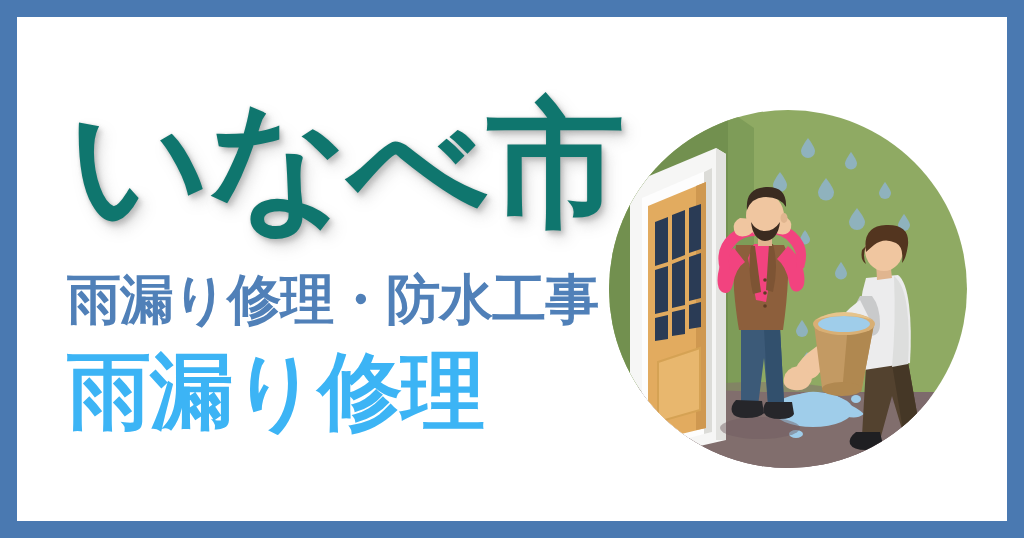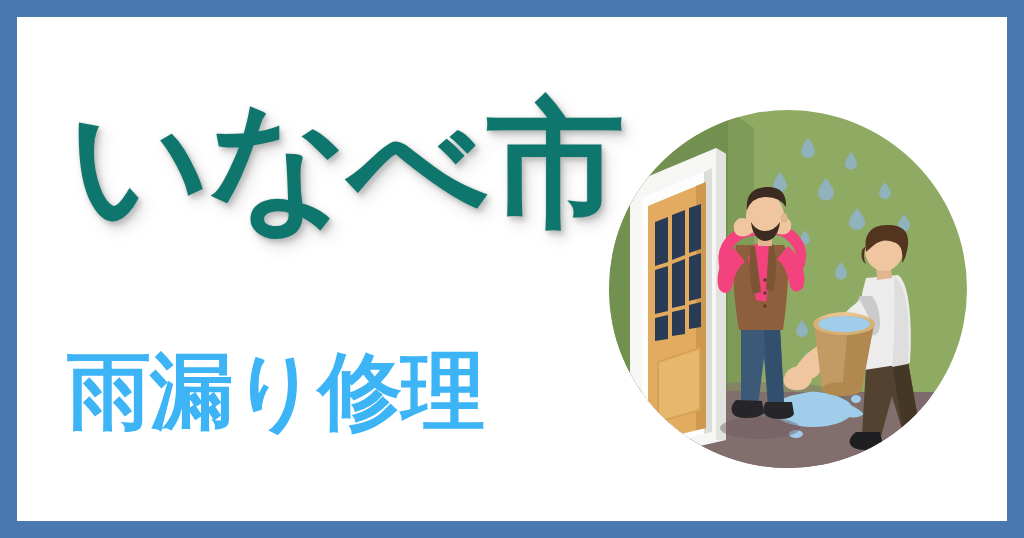--- a/index.html
+++ b/index.html
@@ -202,17 +202,18 @@
 
           <path d="M208 210 q12 -8 28 -8 q16 0 28 8 q-10 -4 -28 -4 q-18 0 -28 4 z" fill="#e6c48c"></path>
 
           <ellipse cx="234" cy="279" rx="20" ry="7" fill="#b08850"></ellipse>
         </g>
       </svg>
     </div>
 
     <div class="title">いなべ市</div>
 
+    <div class="subtitle">雨漏り修理・防水工事</div>
 
     <div class="headline">雨漏り修理</div>
 
   </div>
 </div>
 
 </body></html>

